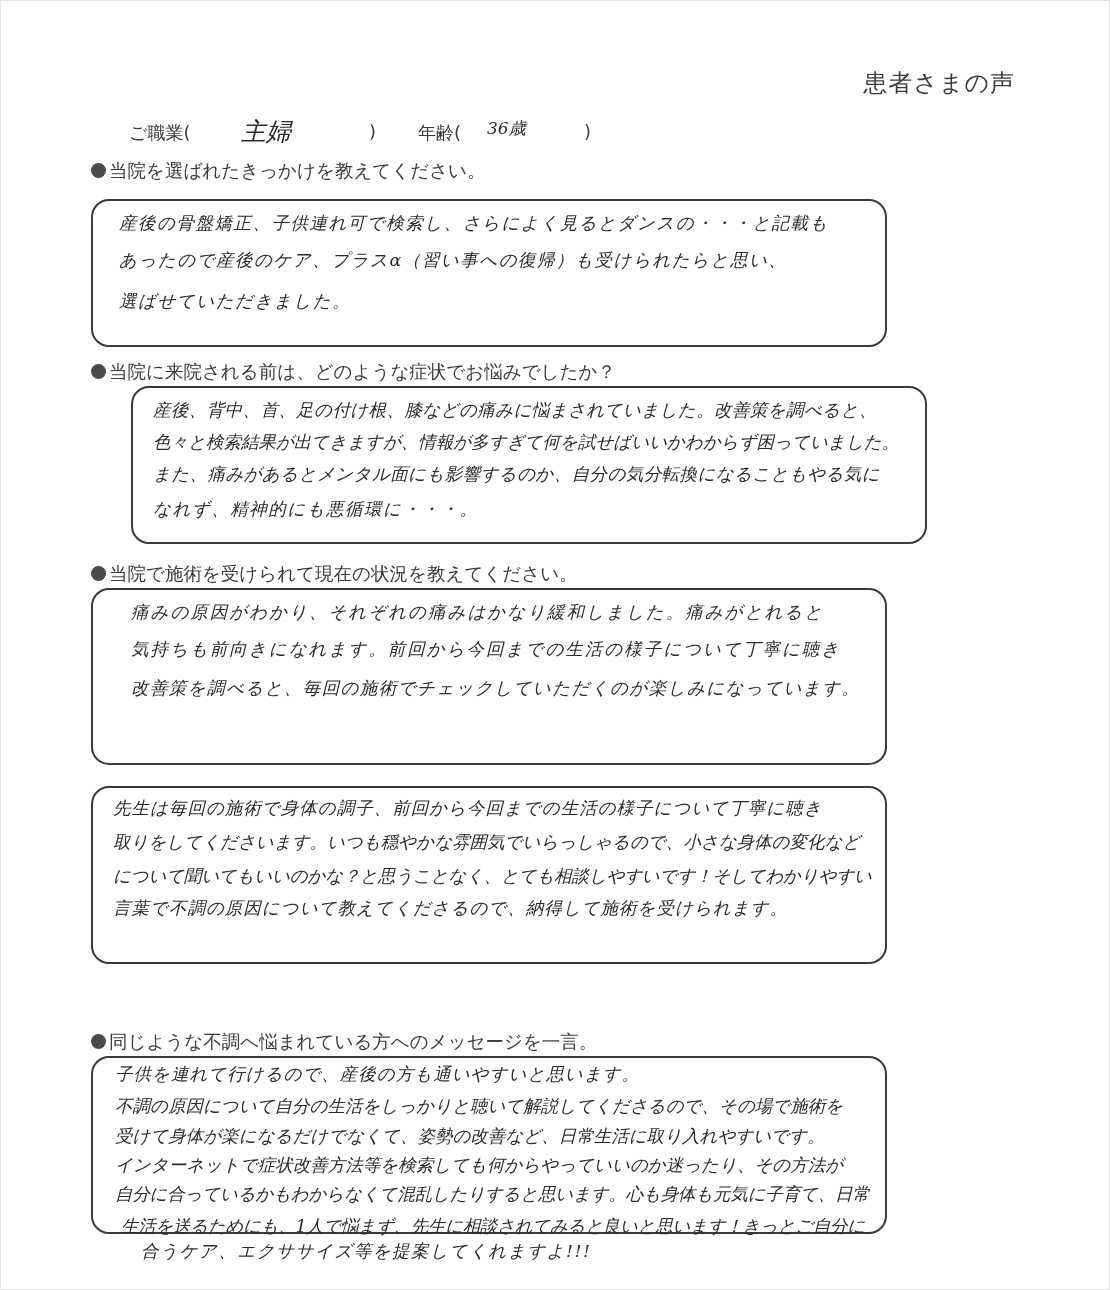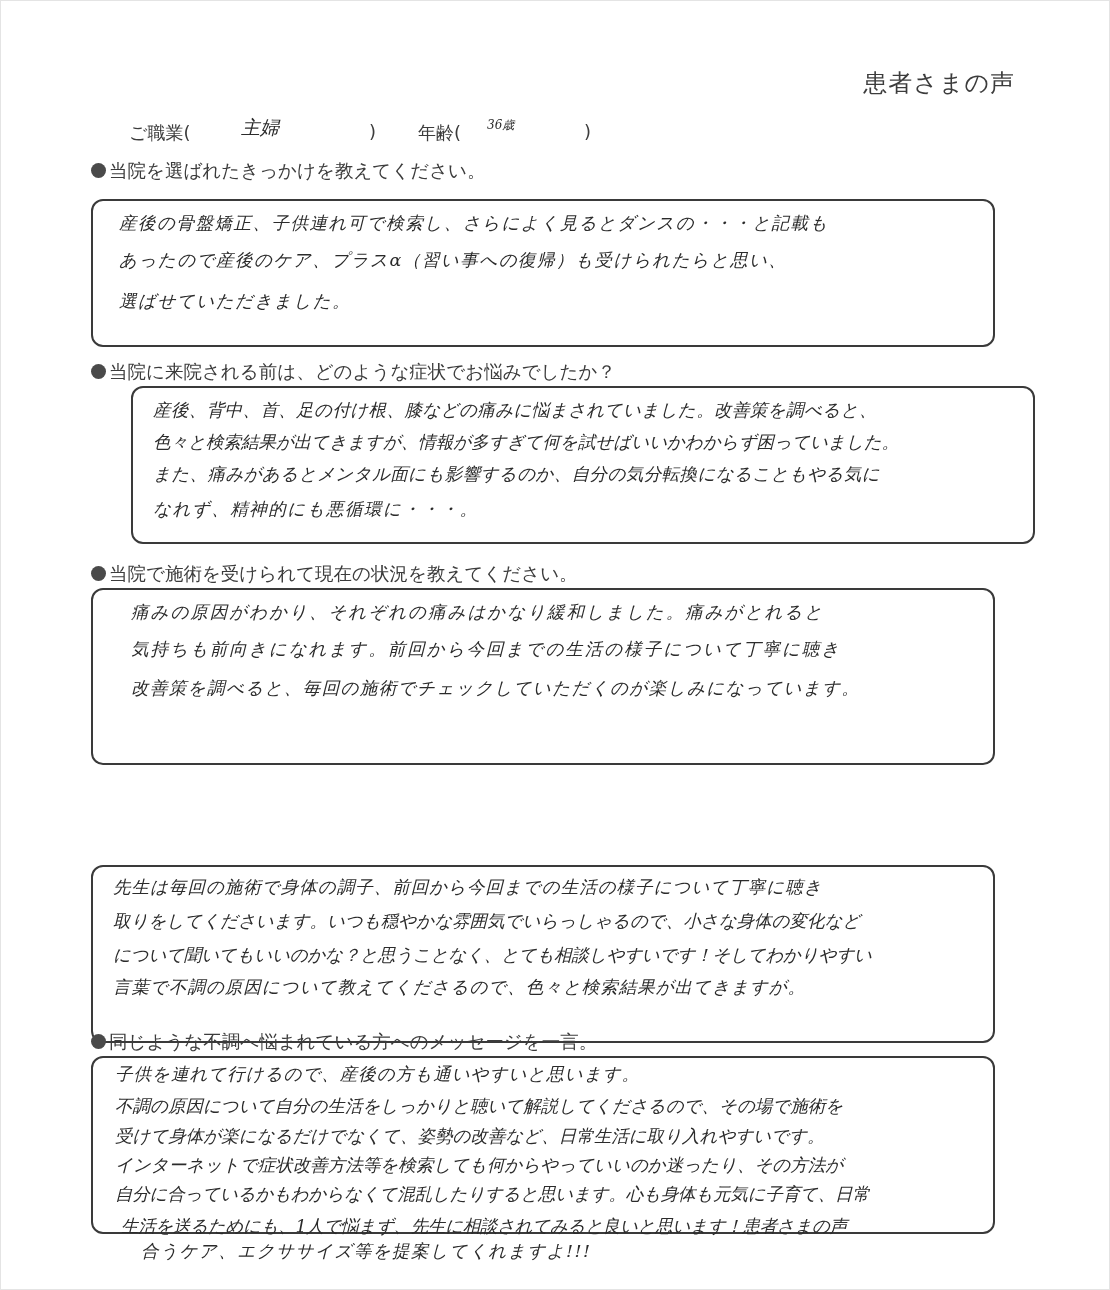--- a/index.html
+++ b/index.html
@@ -54,23 +54,23 @@
       display: inline-block;
       width: 15px; height: 15px;
       border-radius: 50%;
       background: #4a4a4a;
       margin-right: 3px;
       vertical-align: -1px;
     }
     .answer-box {
       position: absolute;
       left: 90px;
-      width: 904px;
+      width: 796px;
       border: 2px solid #3a3a3a;
-      border-radius: 12px;
+      border-radius: 18px;
       box-sizing: border-box;
       text-decoration: underline;
     }
     .answer-lines {
       position: absolute;
       left: 26px;
       top: 0;
       right: 16px;
     }
     .answer-line {
@@ -103,24 +103,24 @@
   </style>
 </head>
 <body>
 
 <div class="page-frame">
 
   <div class="title">患者さまの声</div>
 
   <div class="profile-row">
     <span style="left:0; top:0;">ご職業(</span>
-    <span class="handwriting" style="left:112px; top:-6px; font-size:19px;">主婦</span>
+    <span class="handwriting" style="left:112px; top:-6px; font-size:25px;">主婦</span>
     <span style="left:240px; top:0;">)</span>
     <span style="left:289px; top:0;">年齢(</span>
-    <span class="handwriting" style="left:358px; top:-4px; font-size:12px;">36歳</span>
+    <span class="handwriting" style="left:358px; top:-4px; font-size:17px;">36歳</span>
     <span style="left:455px; top:0;">)</span>
   </div>
 
   <div class="question" style="top:157px;">
     <span class="bullet"></span><span>当院を選ばれたきっかけを教えてください。</span>
   </div>
   <div class="answer-box" style="top:198px; height:148px;">
     <div class="answer-lines">
       <div class="answer-line" style="top:10px;">産後の骨盤矯正、子供連れ可で検索し、さらによく見るとダンスの・・・と記載も</div>
       <div class="answer-line" style="top:47px;">あったので産後のケア、プラスα（習い事への復帰）も受けられたらと思い、</div>
@@ -144,38 +144,38 @@
     <span class="bullet"></span><span>当院で施術を受けられて現在の状況を教えてください。</span>
   </div>
   <div class="answer-box" style="top:587px; height:177px;">
     <div class="answer-lines" style="left:38px;">
       <div class="answer-line" style="top:10px; letter-spacing:2px;">痛みの原因がわかり、それぞれの痛みはかなり緩和しました。痛みがとれると</div>
       <div class="answer-line" style="top:47px; letter-spacing:2px;">気持ちも前向きになれます。前回から今回までの生活の様子について丁寧に聴き</div>
       <div class="answer-line" style="top:86px; letter-spacing:1.4px;">改善策を調べると、毎回の施術でチェックしていただくのが楽しみになっています。</div>
     </div>
   </div>
 
-  <div class="answer-box" style="top:864px; height:178px;padding-left:28px;">
+  <div class="answer-box" style="top:785px; height:178px;padding-left:28px;">
     <div class="answer-lines" style="left:20px;">
       <div class="answer-line" style="top:8px; letter-spacing:1px;">先生は毎回の施術で身体の調子、前回から今回までの生活の様子について丁寧に聴き</div>
       <div class="answer-line" style="top:42px; letter-spacing:0px;">取りをしてくださいます。いつも穏やかな雰囲気でいらっしゃるので、小さな身体の変化など</div>
       <div class="answer-line" style="top:76px; letter-spacing:-0.2px;">について聞いてもいいのかな？と思うことなく、とても相談しやすいです！そしてわかりやすい</div>
-      <div class="answer-line" style="top:108px; letter-spacing:1px;">言葉で不調の原因について教えてくださるので、色々と検索結果が出てきますが。</div>
+      <div class="answer-line" style="top:108px; letter-spacing:1px;">言葉で不調の原因について教えてくださるので、納得して施術を受けられます。</div>
     </div>
   </div>
 
   <div class="question" style="top:1028px;">
     <span class="bullet"></span><span>同じような不調へ悩まれている方へのメッセージを一言。</span>
   </div>
   <div class="answer-box" style="top:1055px; height:178px;">
     <div class="answer-lines" style="left:22px;">
       <div class="answer-line" style="top:4px; letter-spacing:1px;">子供を連れて行けるので、産後の方も通いやすいと思います。</div>
       <div class="answer-line" style="top:36px; letter-spacing:0px;">不調の原因について自分の生活をしっかりと聴いて解説してくださるので、その場で施術を</div>
       <div class="answer-line" style="top:66px; letter-spacing:0px;">受けて身体が楽になるだけでなくて、姿勢の改善など、日常生活に取り入れやすいです。</div>
       <div class="answer-line" style="top:95px; letter-spacing:0px;">インターネットで症状改善方法等を検索しても何からやっていいのか迷ったり、その方法が</div>
       <div class="answer-line" style="top:124px; letter-spacing:-0.2px;">自分に合っているかもわからなくて混乱したりすると思います。心も身体も元気に子育て、日常</div>
     </div>
   </div>
-  <div class="overflow-line" style="left:120px; top:1213px; letter-spacing:-0.3px;">生活を送るためにも、1人で悩まず、先生に相談されてみると良いと思います！患者さまの声</div>
+  <div class="overflow-line" style="left:120px; top:1213px; letter-spacing:-0.3px;">生活を送るためにも、1人で悩まず、先生に相談されてみると良いと思います！きっとご自分に</div>
   <div class="overflow-line" style="left:140px; top:1238px; letter-spacing:1.5px;">合うケア、エクササイズ等を提案してくれますよ!!!</div>
 
 
 </div>
 
 </body></html>

